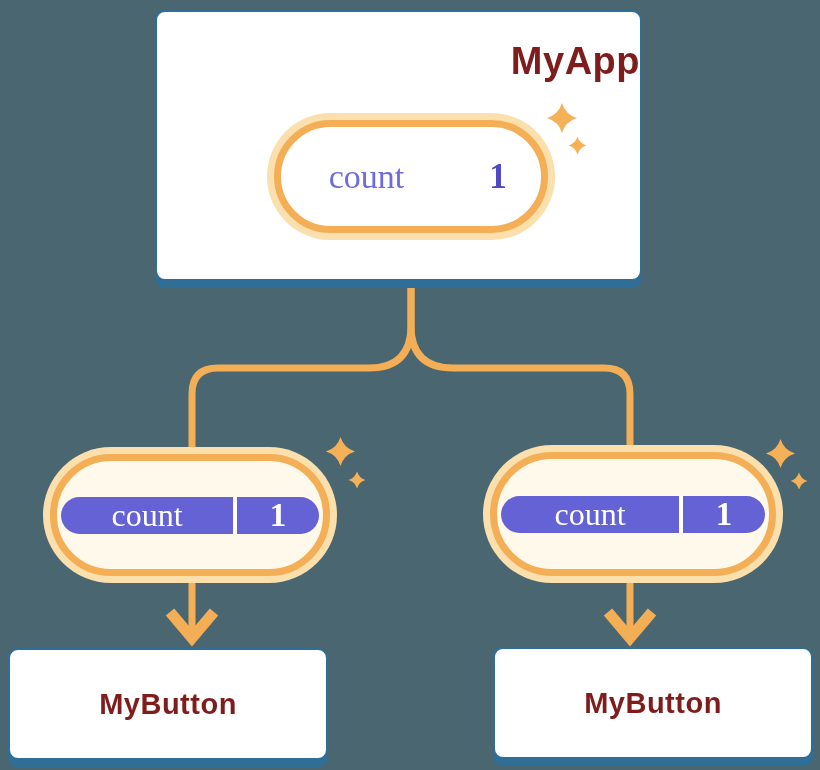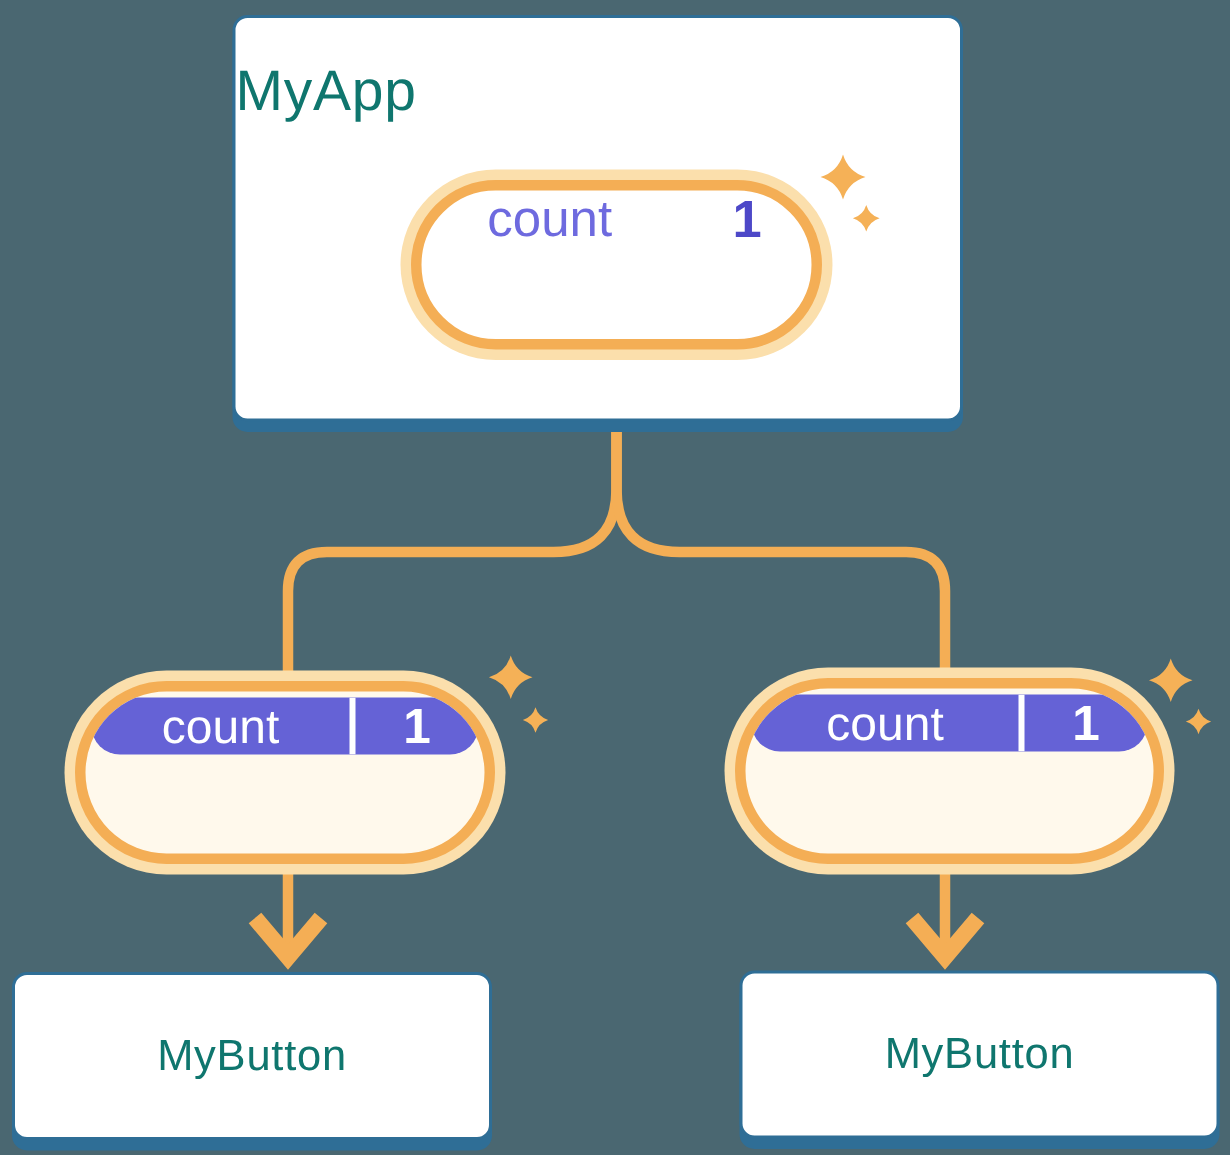--- a/index.html
+++ b/index.html
@@ -20,23 +20,23 @@
   .card{
     position:absolute;
     background:#FFFFFF;
     border:2px solid #2F6E96;
     border-radius:10px;
     box-shadow:0 7px 0 0 #2F6E96;
     box-sizing:border-box;
     z-index:2;
   }
   .card-title{
-    color:#0f766e;
-    font-weight:normal;
-    text-align:left;
+    color:#7f1d1d;
+    font-weight:bold;
+    text-align:right;
     letter-spacing:0.5px;
   }
   .root-card .card-title{
     position:absolute;top:28px;left:0;right:0;
     font-size:38px;
   }
   .leaf-card{
     display:flex;align-items:center;justify-content:center;
   }
   .leaf-card .card-title{font-size:29px;}
@@ -48,23 +48,24 @@
     padding:7px;
     box-sizing:border-box;
     z-index:3;
   }
   .pill-body{
     height:100%;
     border:7px solid #F4AE55;
     border-radius:999px;
     background:#FFFFFF;
     display:flex;
-    align-items:flex-start;
+    align-items:center;
     overflow:hidden;
     box-sizing:border-box;
+    font-family:Liberation Serif, serif;
   }
   .pill-label,.pill-value{
     display:flex;align-items:center;justify-content:center;
   }
   
   .pill-top .pill-label{flex:1;color:#6E6ADF;font-size:34px;}
   .pill-top .pill-divider{width:3px;background:#F4AE55;}
   .pill-top .pill-value{width:86px;color:#4D48C8;font-weight:bold;font-size:35px;}
   
   .pill-bottom .pill-body{background:#FFF9EC;padding:4px;}

